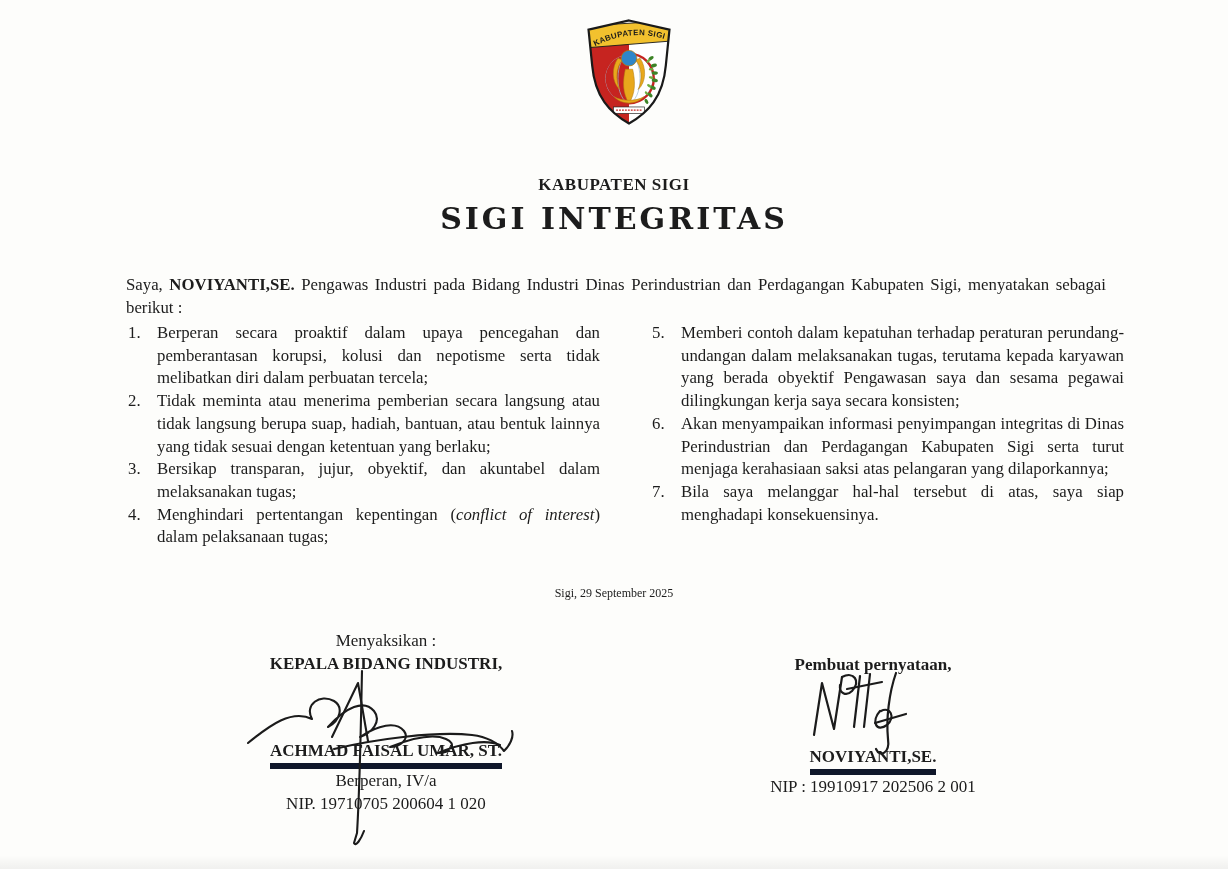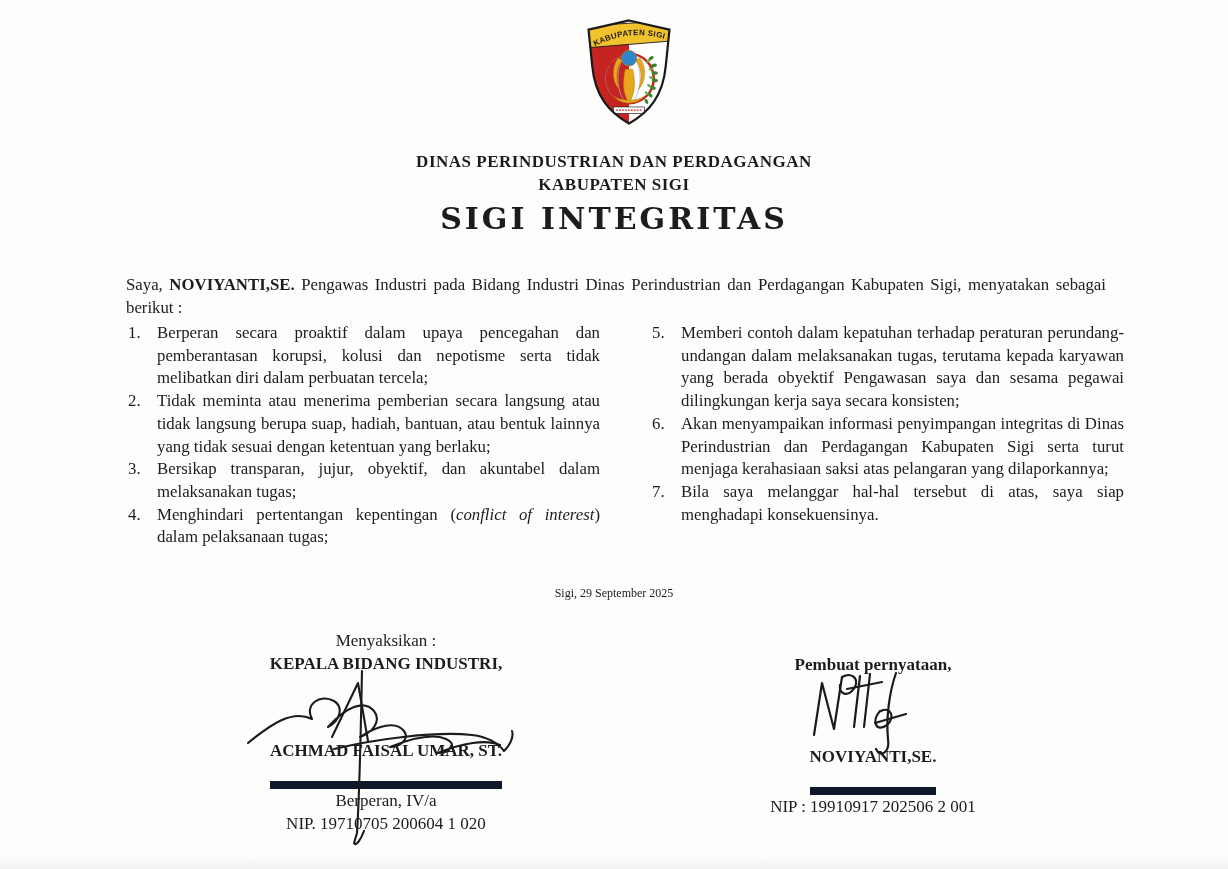--- a/index.html
+++ b/index.html
@@ -29,21 +29,21 @@
   .cols{position:absolute;left:128px;top:322px;width:996px;display:flex;gap:52px;}
   .col{width:472px;list-style:none;margin:0;padding:0;}
   .item{display:flex;font-size:16.8px;line-height:22.7px;}
   .num{width:29px;flex-shrink:0;}
   .txt{flex:1;text-align:justify;}
   .dateline{position:absolute;top:586px;left:0;width:100%;text-align:center;font-size:12px;}
   .sig{position:absolute;text-align:center;font-size:17px;line-height:23px;}
   .sig-left{left:216px;top:629px;width:340px;height:225px;}
   .sig-right{left:742px;top:653px;width:262px;height:130px;}
   .sig .bold{font-weight:bold;}
-  .sig .name{display:inline-block;font-weight:bold;border-bottom:8px solid #0f172a;padding-bottom:19px;}
+  .sig .name{display:inline-block;font-weight:bold;border-bottom:6px solid #0f172a;padding-bottom:1px;}
   .sig-left .spacer{height:64px;}
   .sig-right .spacer{height:69px;}
   .sig-overlay{position:absolute;left:0;pointer-events:none;}
   .sig-left .sig-overlay{top:18px;}
   .sig-right .sig-overlay{top:18px;}
 </style>
 </head>
 <body>
 
 <div class="page">
@@ -96,21 +96,20 @@
         <textPath href="#bannerArc">KABUPATEN SIGI</textPath>
       </text>
 
       <rect x="33" y="97" width="34" height="7" fill="#fff" stroke="#1a1a1a" stroke-width="0.7"></rect>
       <line x1="36" y1="100.5" x2="64" y2="100.5" stroke="#c62420" stroke-width="1.4" stroke-dasharray="2 1.2"></line>
     </g>
 
     <path d="M50,3 L94,13 L90,52 C87,86 71,103 50,115 C29,103 13,86 10,52 L6,13 Z" fill="none" stroke-width="2.4" stroke="#1a1a1a"></path>
   </svg>
 
-  <div class="org-line org1">DINAS PERINDUSTRIAN DAN PERDAGANGAN</div>
   <div class="org-line org2">KABUPATEN SIGI</div>
   <div class="doc-title">SIGI INTEGRITAS</div>
 
   <p class="intro"><span>Saya, </span><b>NOVIYANTI,SE.</b><span> Pengawas Industri pada Bidang Industri Dinas Perindustrian dan Perdagangan Kabupaten Sigi, menyatakan sebagai berikut :</span></p>
 
   <div class="cols">
     <div class="col">
       <div class="item">
         <span class="num">1.</span>
         <span class="txt">Berperan secara proaktif dalam upaya pencegahan dan pemberantasan korupsi, kolusi dan nepotisme serta tidak melibatkan diri dalam perbuatan tercela;</span>

